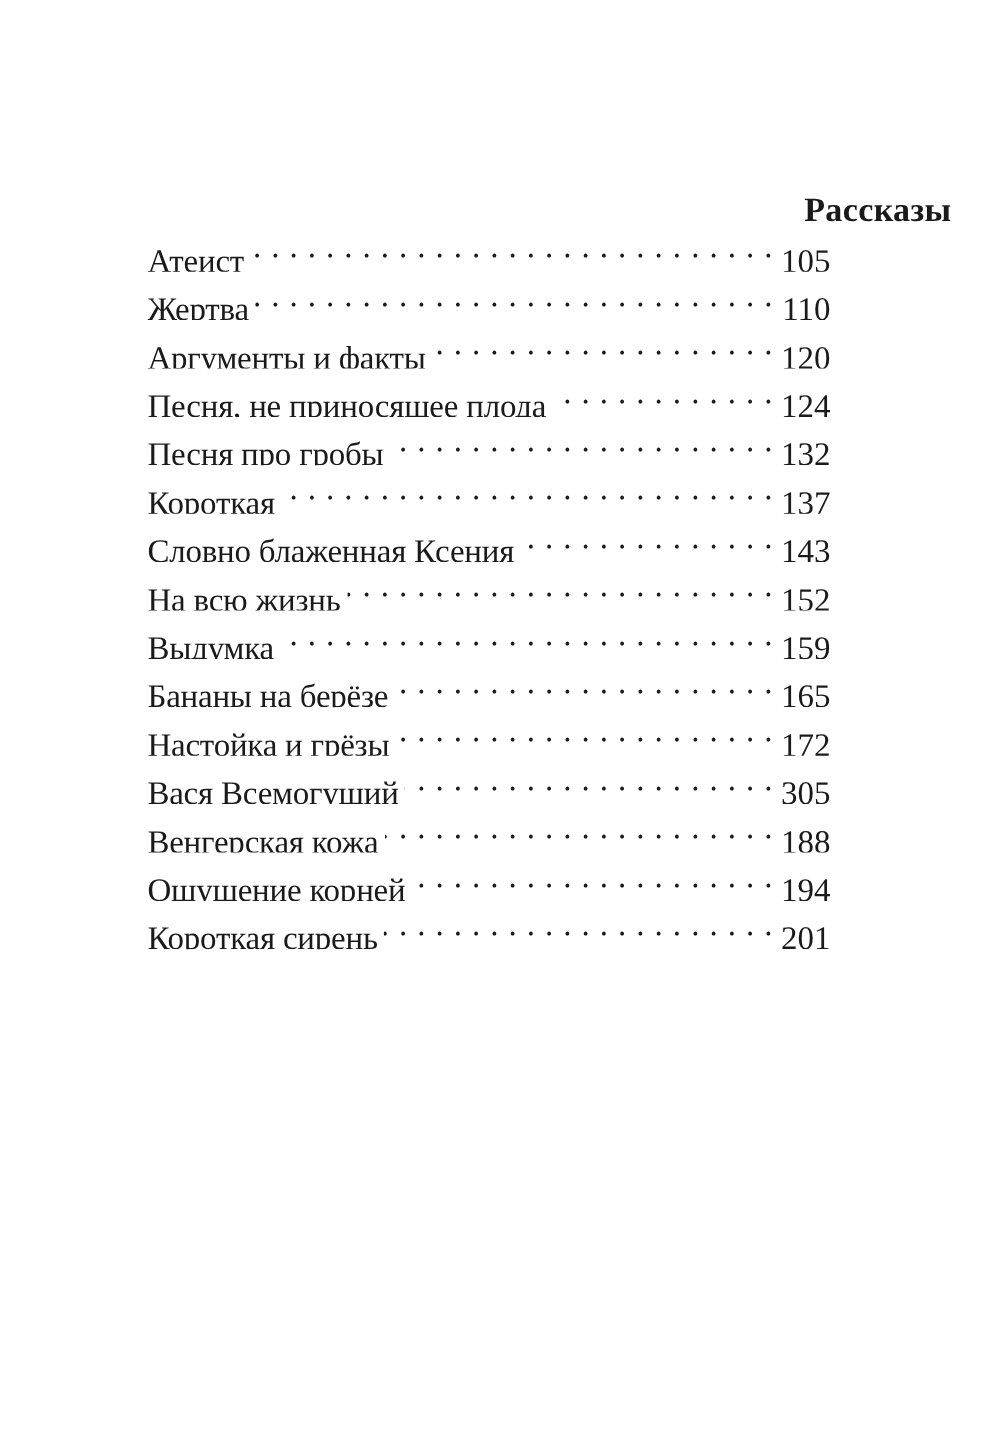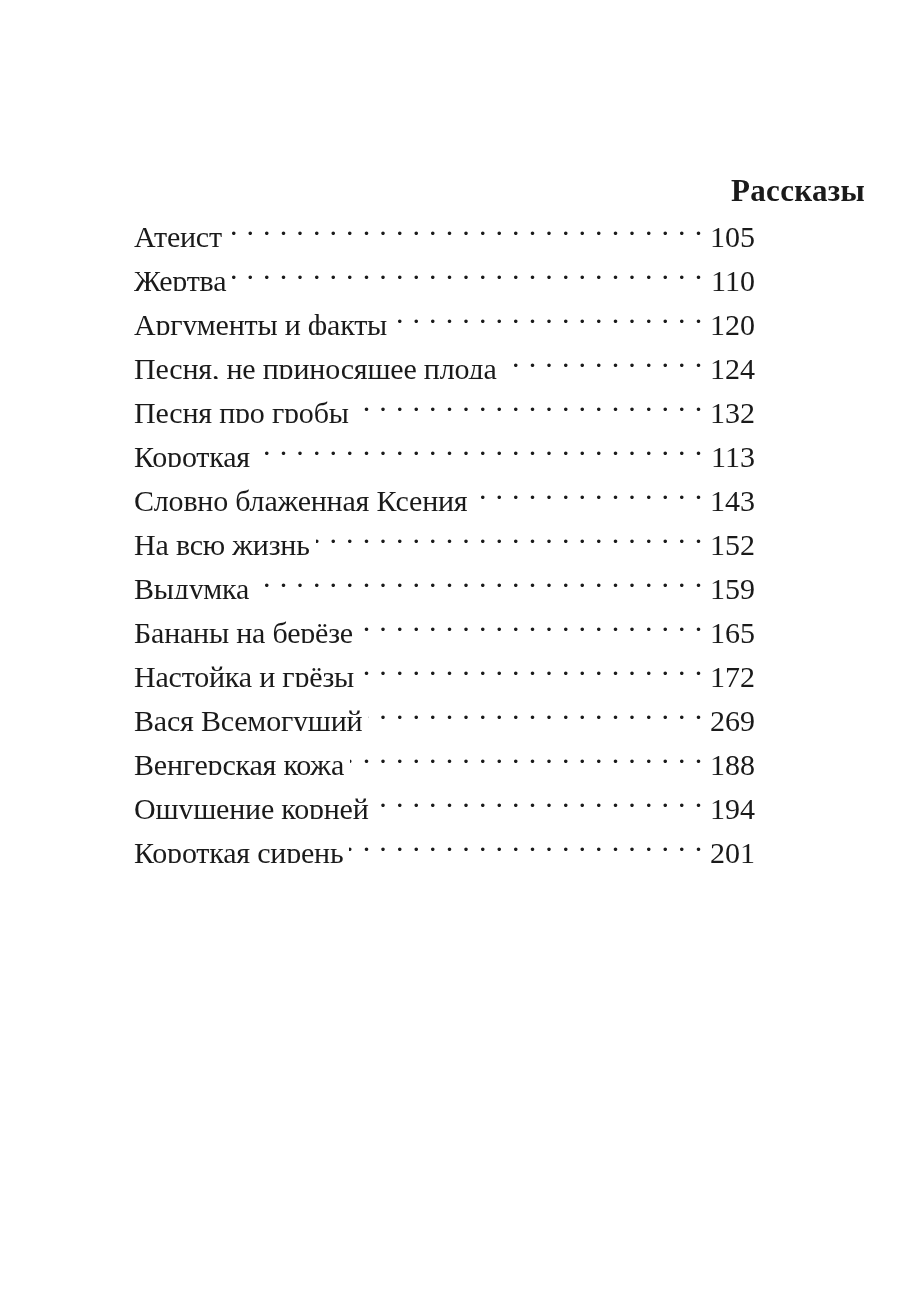--- a/index.html
+++ b/index.html
@@ -109,21 +109,21 @@
       <span class="toc-page">124</span>
     </li>
     <li class="toc-row">
       <span class="toc-title">Песня про гробы</span>
       <span class="toc-leader"></span>
       <span class="toc-page">132</span>
     </li>
     <li class="toc-row">
       <span class="toc-title">Короткая</span>
       <span class="toc-leader"></span>
-      <span class="toc-page">113</span>
+      <span class="toc-page">137</span>
     </li>
     <li class="toc-row">
       <span class="toc-title">Словно блаженная Ксения</span>
       <span class="toc-leader"></span>
       <span class="toc-page">143</span>
     </li>
     <li class="toc-row">
       <span class="toc-title">На всю жизнь</span>
       <span class="toc-leader"></span>
       <span class="toc-page">152</span>
@@ -139,21 +139,21 @@
       <span class="toc-page">165</span>
     </li>
     <li class="toc-row">
       <span class="toc-title">Настойка и грёзы</span>
       <span class="toc-leader"></span>
       <span class="toc-page">172</span>
     </li>
     <li class="toc-row">
       <span class="toc-title">Вася Всемогущий</span>
       <span class="toc-leader"></span>
-      <span class="toc-page">269</span>
+      <span class="toc-page">305</span>
     </li>
     <li class="toc-row">
       <span class="toc-title">Венгерская кожа</span>
       <span class="toc-leader"></span>
       <span class="toc-page">188</span>
     </li>
     <li class="toc-row">
       <span class="toc-title">Ощущение корней</span>
       <span class="toc-leader"></span>
       <span class="toc-page">194</span>

